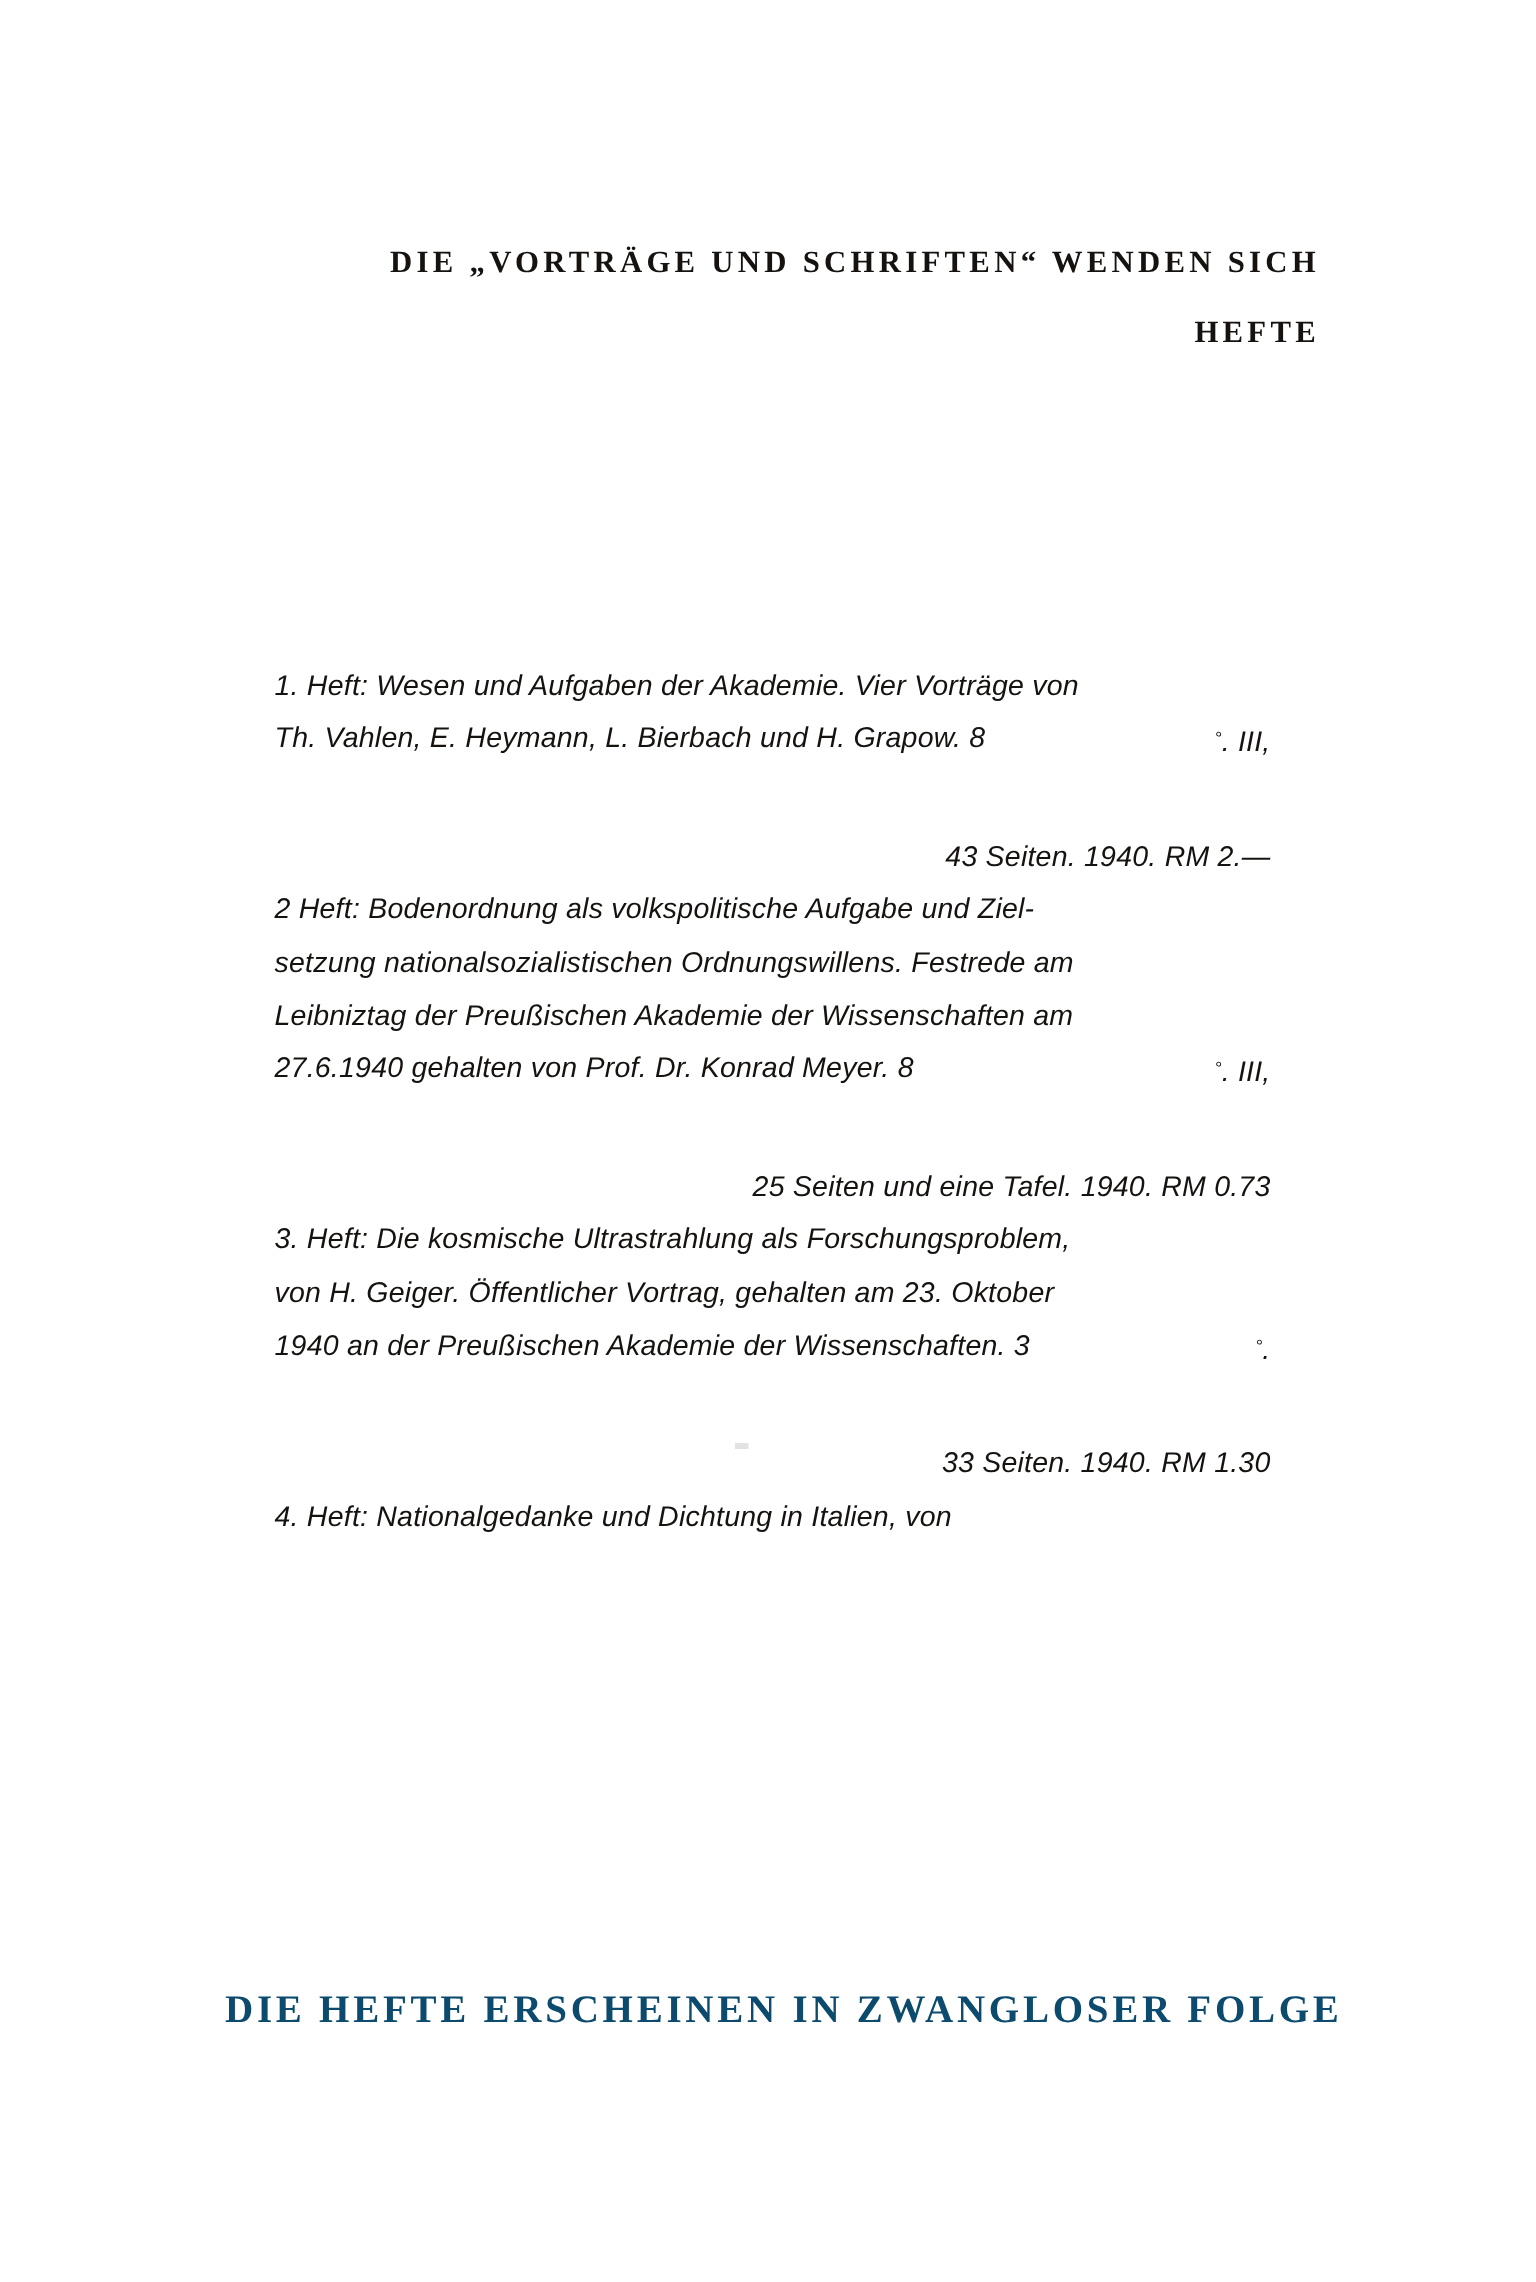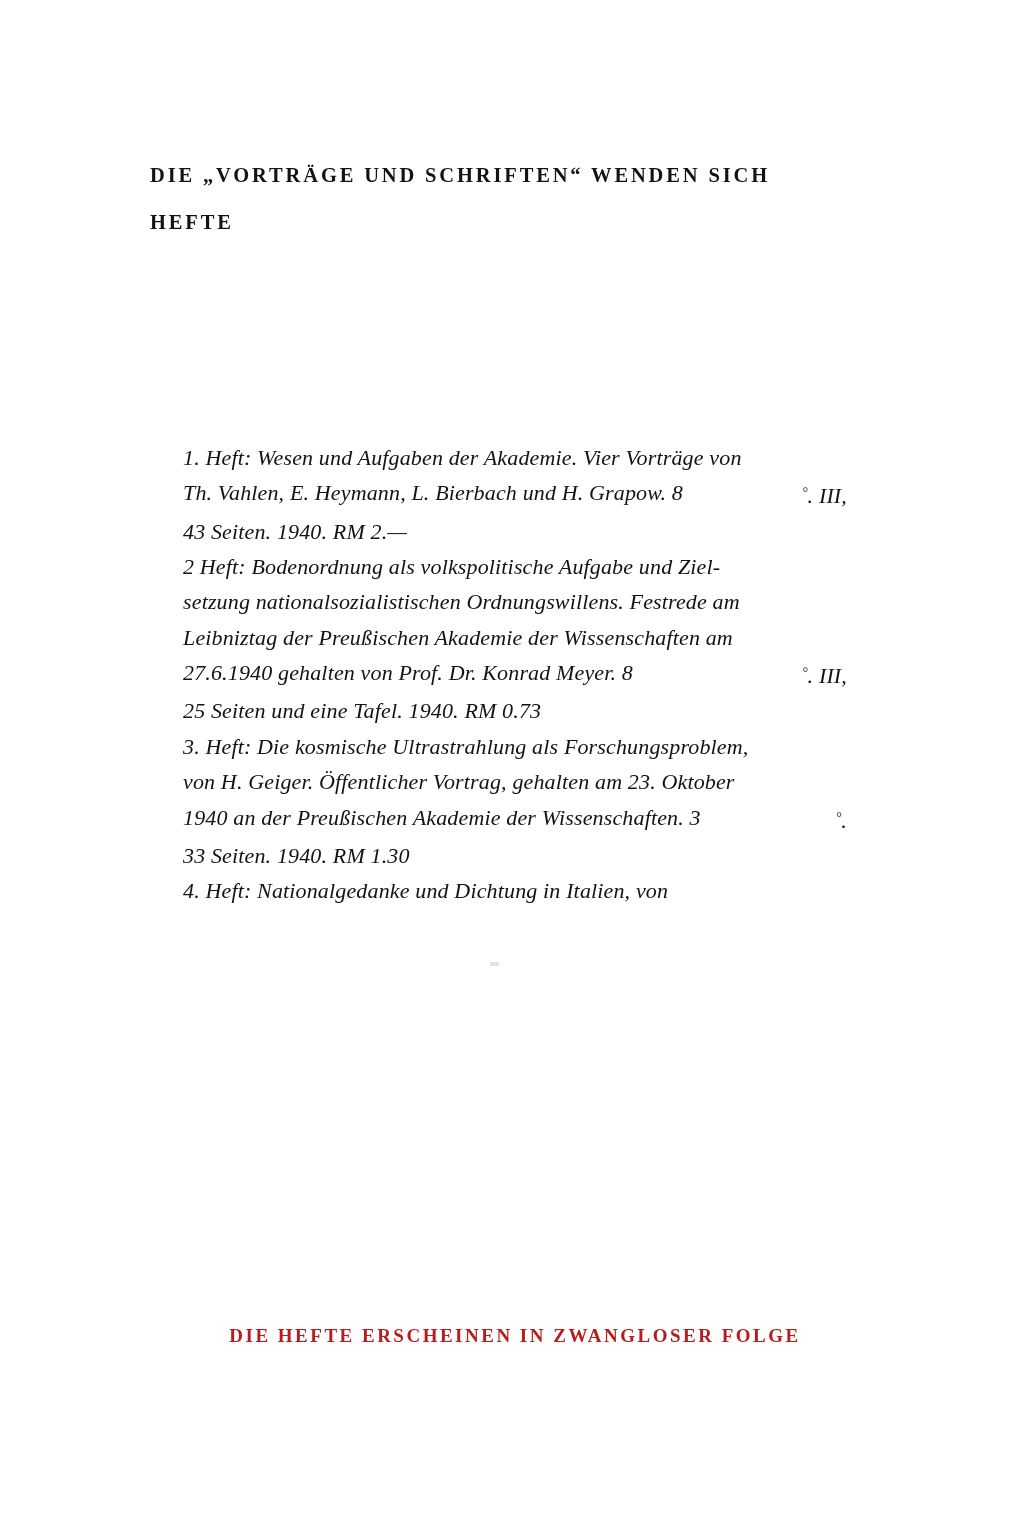--- a/index.html
+++ b/index.html
@@ -18,21 +18,21 @@
     font-family: "Liberation Serif", "DejaVu Serif", serif;
     color: #14120f;
   }
 
   
   .header-block {
     position: absolute;
     left: 150px;
     top: 152px;
     width: 730px;
-    text-align: left;
+    text-align: right;
   }
   .header-line {
     font-family: "Liberation Serif", "DejaVu Serif", serif;
     font-size: 20.5px;
     line-height: 47px;
     letter-spacing: 2.85px;
     font-weight: 600;
     text-transform: none;
     white-space: pre;
     color: #15120f;
@@ -45,62 +45,63 @@
     top: 440px;
     width: 664px;
   }
   .entry {
     margin: 0;
   }
   .entry + .entry {
     margin-top: 0px;
   }
   .bib-line {
-    font-family: Liberation Serif, serif;
+    font-family: Liberation Sans, sans-serif;
     font-style: italic;
-    font-size: 22px;
+    font-size: 19px;
     line-height: 35.4px;
     color: #15120f;
     white-space: pre;
     letter-spacing: 0.15px;
   }
   
   .bib-line.just {
     display: flex;
     justify-content: space-between;
     white-space: normal;
   }
   .bib-line.just > span {
     white-space: pre;
   }
   .bib-line.center {
-    text-align: left;
+    text-align: right;
     display: block;
+    margin-top: 40px;
   }
   sup.octavo {
     font-size: 0.62em;
     vertical-align: 0.42em;
     letter-spacing: 0;
   }
 
   
   .footer-block {
     position: absolute;
     left: 150px;
     top: 1325px;
     width: 730px;
     text-align: center;
   }
   .footer-line {
     font-family: "Liberation Serif", "DejaVu Serif", serif;
-    font-size: 19px;
+    font-size: 26px;
     letter-spacing: 2.5px;
     font-weight: 600;
     white-space: pre;
-    color: #b91c1c;
+    color: #0c4a6e;
   }
 
   
   .speck {
     position: absolute;
     left: 490px;
     top: 962px;
     width: 9px;
     height: 4px;
     background: #d8d8d8;

